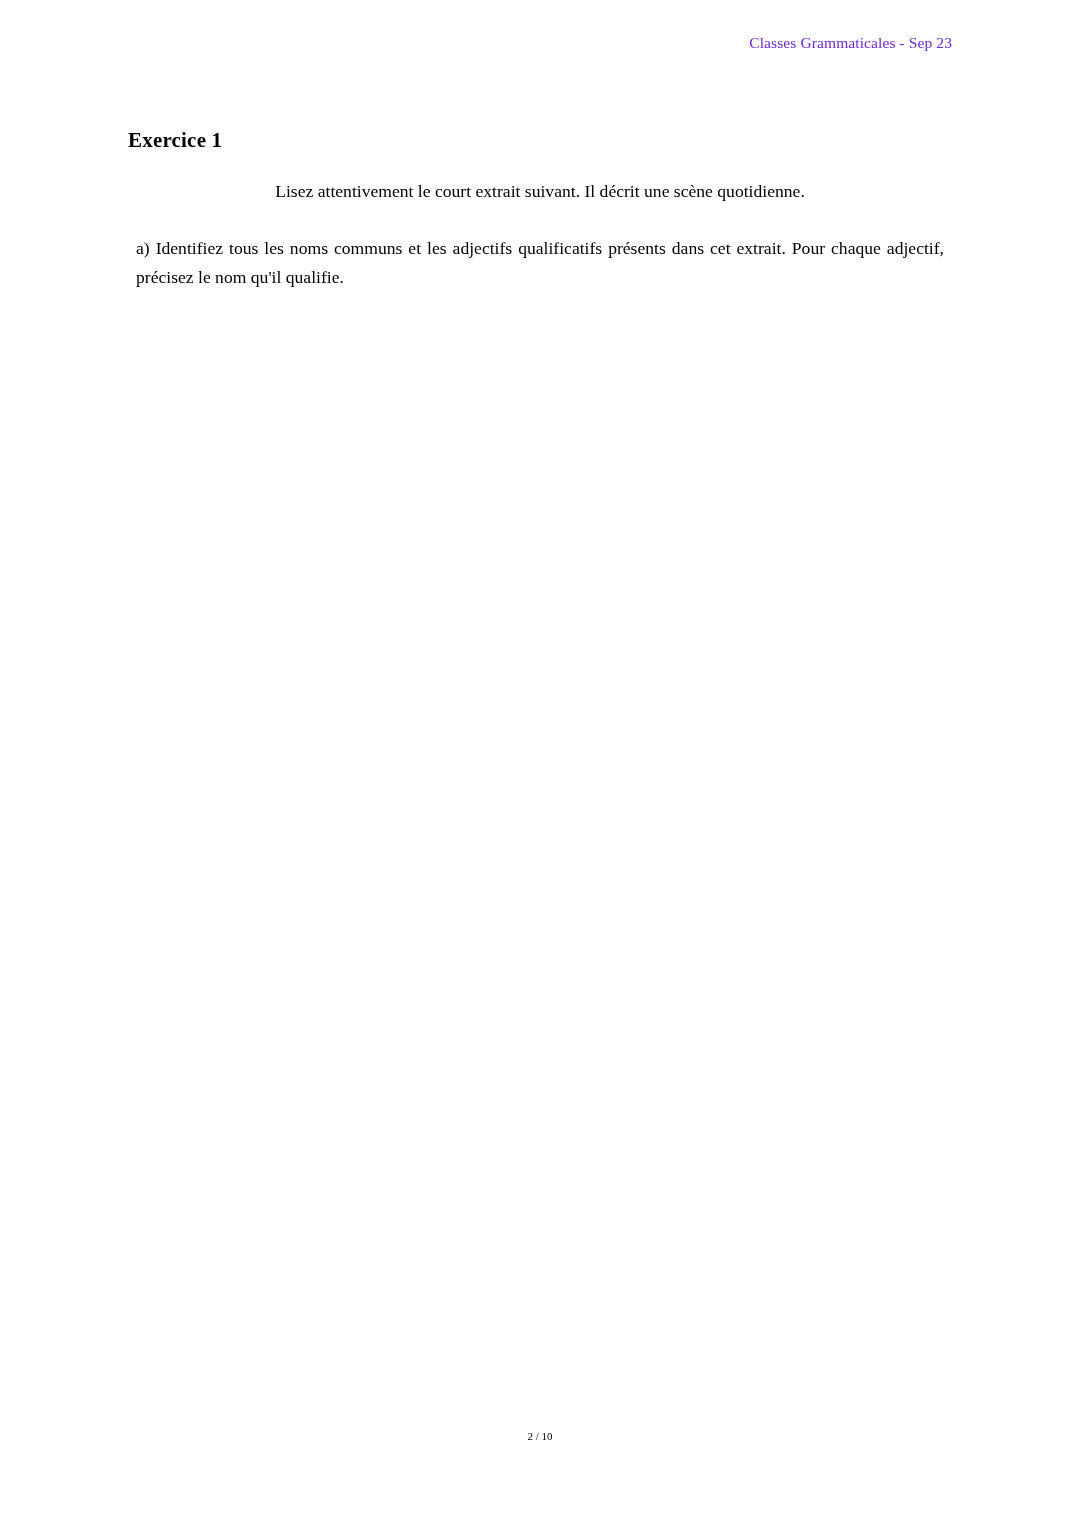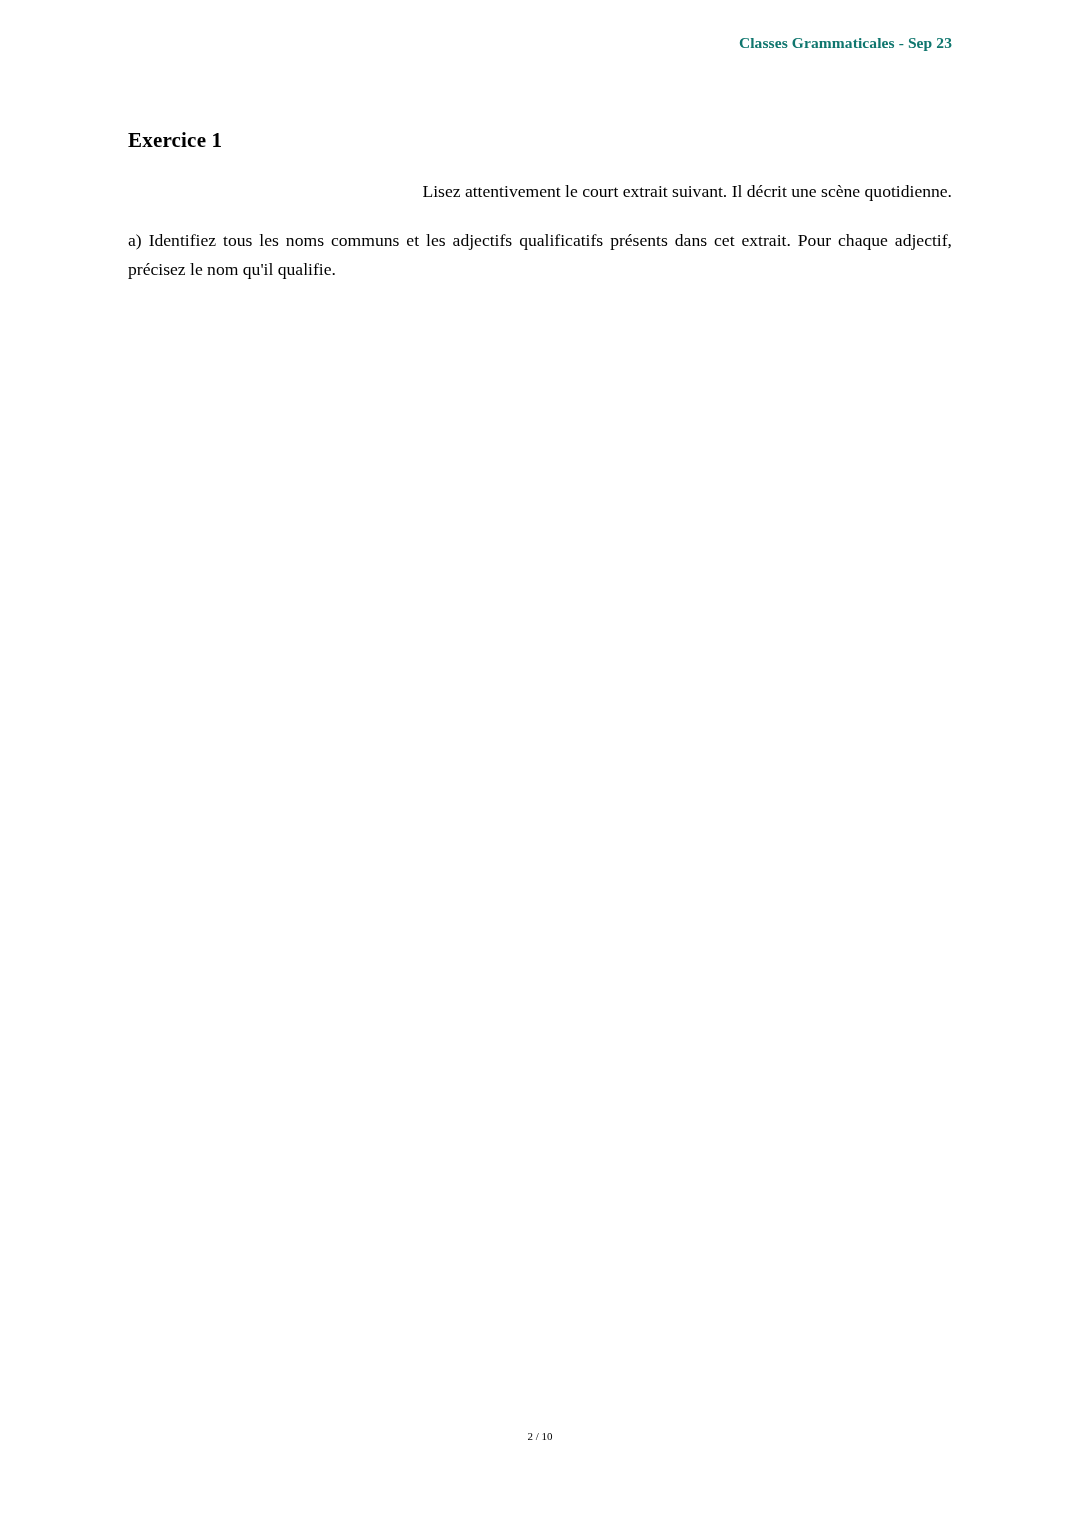--- a/index.html
+++ b/index.html
@@ -19,55 +19,54 @@
     background: #ffffff;
     overflow: hidden;
     box-sizing: border-box;
   }
   .header {
     position: absolute;
     top: 34px;
     right: 128px;
     font-size: 15.5px;
     letter-spacing: 0.1px;
-    color: #0f766e;
+    color: #6d28d9;
     text-align: right;
     white-space: nowrap;
-    font-weight: bold;
   }
   .content {
     position: absolute;
     left: 128px;
     top: 128px;
     width: 824px;
   }
   .exercise-title {
     font-size: 21px;
     font-weight: bold;
     letter-spacing: 0.2px;
     margin: 0 0 24px 0;
   }
   .para {
     font-size: 17.6px;
     line-height: 1.67;
     text-align: justify;
     margin: 0;
   }
   .para.intro-line {
-    text-align: right;
+    text-align: center;
     margin-bottom: 0;
   }
   .block-gap {
     height: 20px;
   }
   .question {
     font-size: 17.6px;
     line-height: 1.655;
     text-align: justify;
-    margin: 0;
+    margin: 8px;
   }
   .footer {
     position: absolute;
     left: 0;
     right: 0;
     top: 1430px;
     text-align: center;
     font-size: 11px;
   }
 </style>

